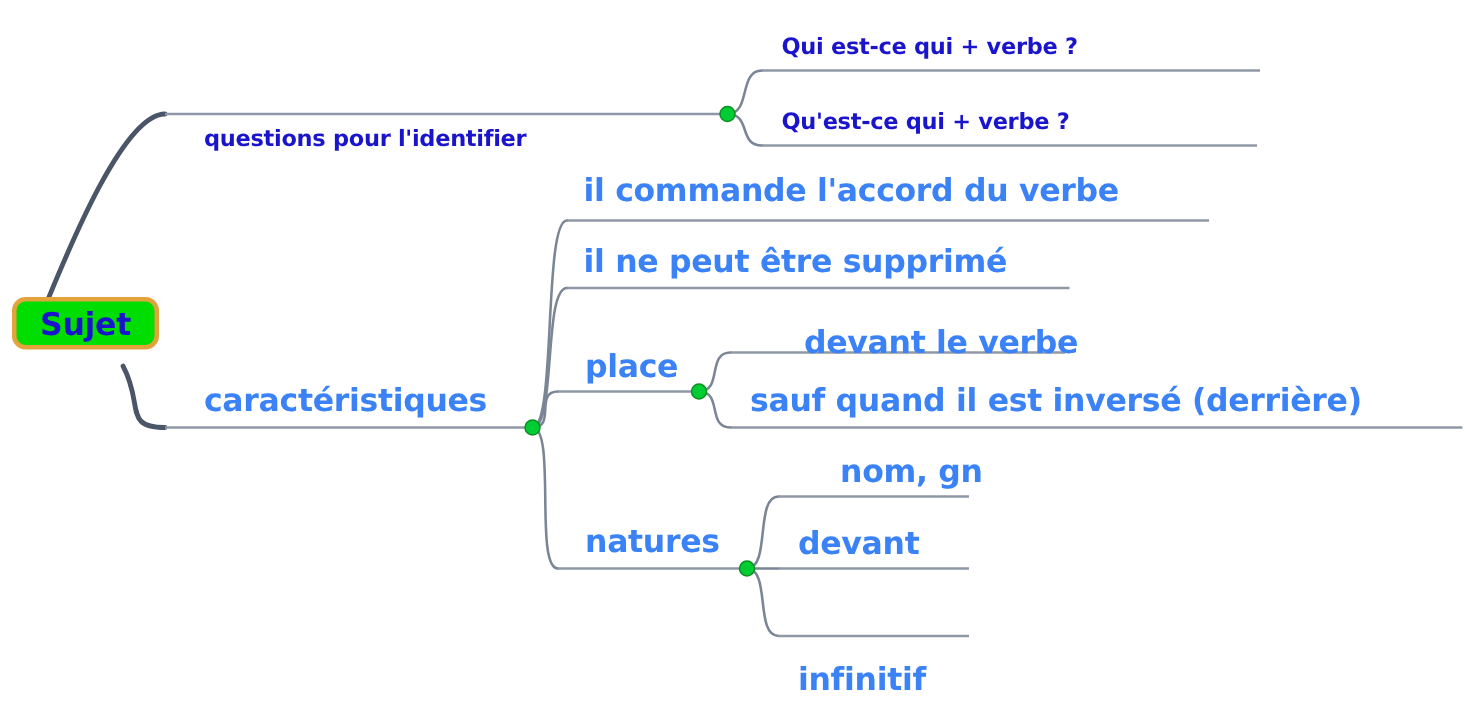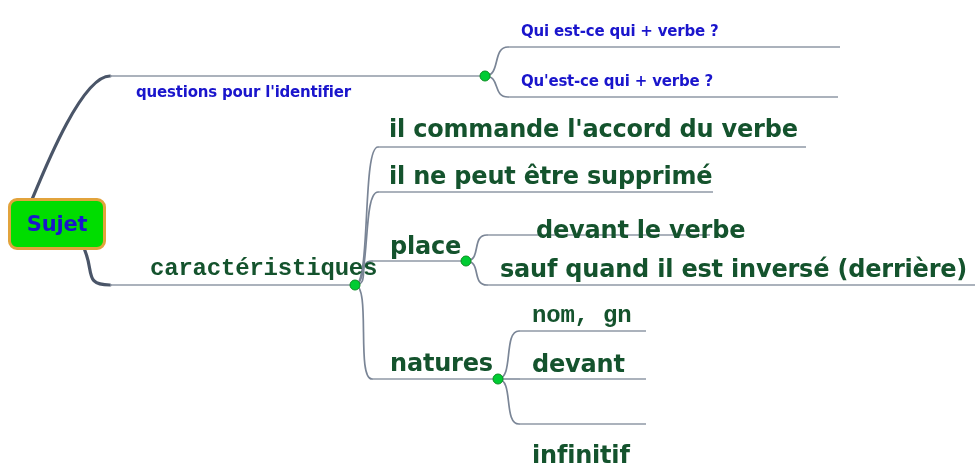--- a/index.html
+++ b/index.html
@@ -23,22 +23,22 @@
     height: 472px;
   }
   .label {
     position: absolute;
     white-space: nowrap;
     font-weight: bold;
     line-height: 1;
     letter-spacing: -0.2px;
   }
   .label-red {
-    color: #14532d;
-    font-size: 24px;
+    color: #3b82f6;
+    font-size: 21px;
   }
   .label-blue {
     color: #1a15cc;
     font-size: 15px;
   }
   .root-node {
     position: absolute;
     box-sizing: border-box;
     background: #00dd00;
     border: 3px solid #e2a33c;
@@ -91,33 +91,33 @@
         <line x1="519" y1="424" x2="646" y2="424" stroke="#8f98a6" stroke-width="1.6"></line>
       </g>
     <g id="node-dot-layer">
         <circle cx="485" cy="76" r="5" fill="#00cc33" stroke="#0a8f22" stroke-width="1"></circle>
         <circle cx="355" cy="285" r="5" fill="#00cc33" stroke="#0a8f22" stroke-width="1"></circle>
         <circle cx="466" cy="261" r="5" fill="#00cc33" stroke="#0a8f22" stroke-width="1"></circle>
         <circle cx="498" cy="379" r="5" fill="#00cc33" stroke="#0a8f22" stroke-width="1"></circle>
       </g>
   </svg>
 
-  <div class="root-node" style="left: 8px; top: 198px; width: 98px; height: 52px;">
+  <div class="root-node" style="left: 8px; top: 198px; width: 98px; height: 35px;">
     <span>Sujet</span>
   </div>
 
   <div id="label-layer">
       <div class="label label-blue" style="left: 136px; top: 48px; margin-top: 37px;">questions pour l'identifier</div>
       <div class="label label-blue" style="left: 521px; top: 24px;">Qui est-ce qui + verbe ?</div>
       <div class="label label-blue" style="left: 521px; top: 74px; text-align: center;">Qu'est-ce qui + verbe ?</div>
-      <div class="label label-red" style="left: 150px; top: 257px; font-family: Liberation Mono, monospace;">caractéristiques</div>
+      <div class="label label-red" style="left: 136px; top: 257px;">caractéristiques</div>
       <div class="label label-red" style="left: 389px; top: 117px;">il commande l'accord du verbe</div>
       <div class="label label-red" style="left: 389px; top: 164px; text-align: right;">il ne peut être supprimé</div>
       <div class="label label-red" style="left: 390px; top: 234px;">place</div>
       <div class="label label-red" style="left: 500px; top: 218px; margin-left: 36px;">devant le verbe</div>
       <div class="label label-red" style="left: 500px; top: 257px;">sauf quand il est inversé (derrière)</div>
       <div class="label label-red" style="left: 390px; top: 351px;">natures</div>
-      <div class="label label-red" style="left: 532px; top: 304px; font-family: Liberation Mono, monospace;">nom, gn</div>
+      <div class="label label-red" style="left: 560px; top: 304px;">nom, gn</div>
       <div class="label label-red" style="left: 532px; top: 352px;">devant</div>
       <div class="label label-red" style="left: 532px; top: 397px; margin-top: 46px;">infinitif</div>
     </div>
 
 </div>
 
 </body></html>

